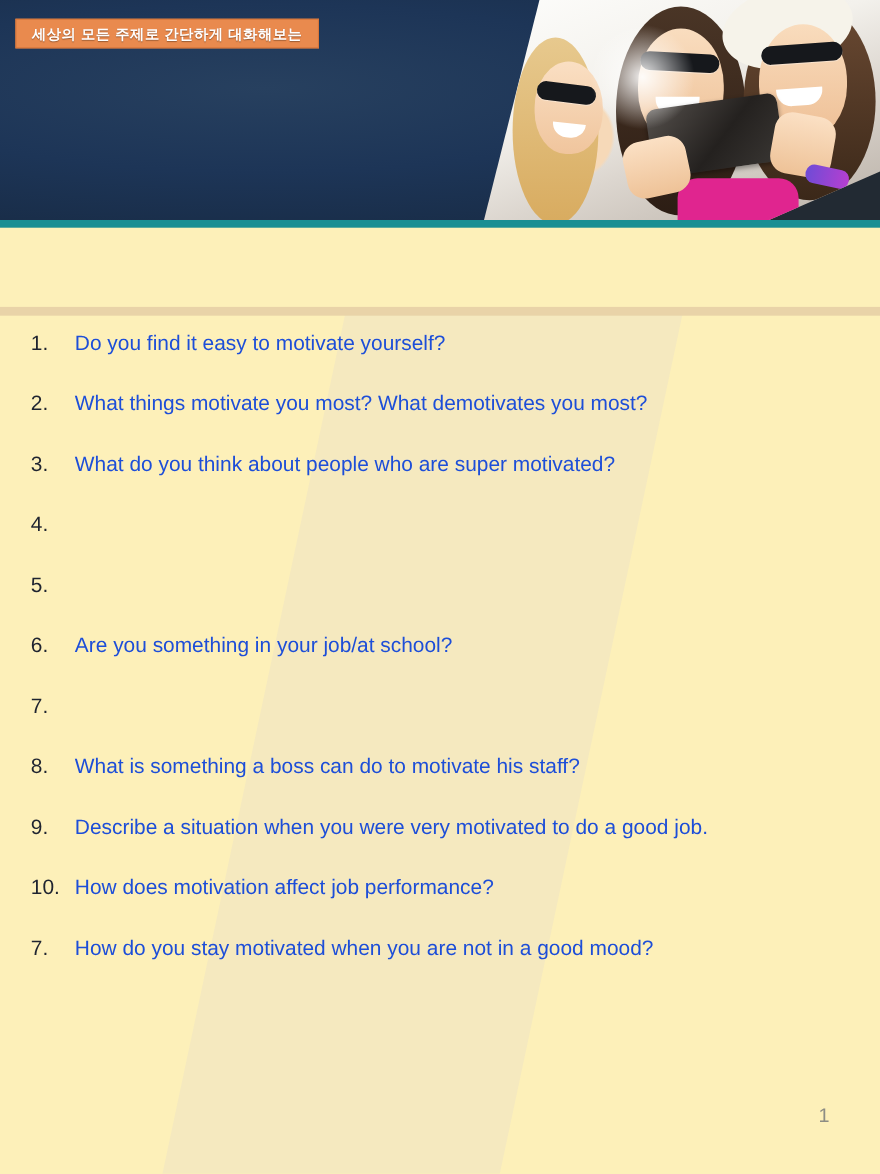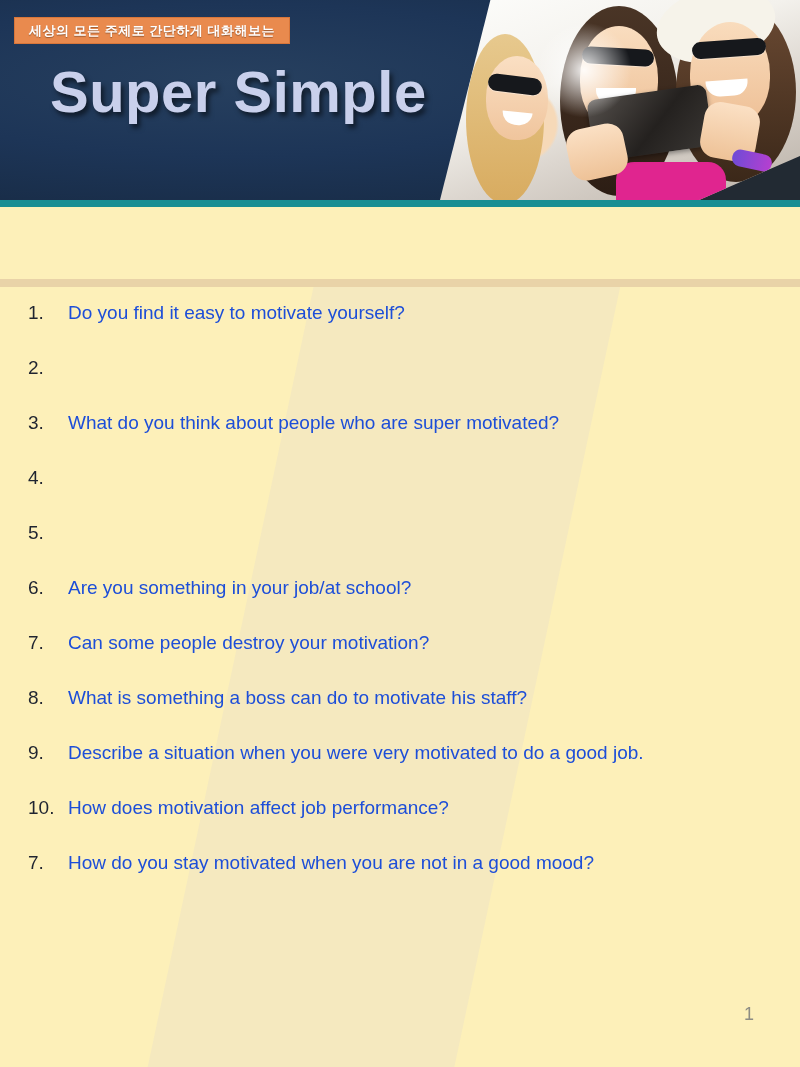--- a/index.html
+++ b/index.html
@@ -284,53 +284,52 @@
       <div class="ph-hand hand-l"></div>
       <div class="ph-hand hand-r"></div>
       <div class="ph-bracelet"></div>
       <div class="ph-flare"></div>
     </div>
 
     <div class="kr-ribbon">
       <span>세상의 모든 주제로 간단하게 대화해보는</span>
     </div>
 
-    <div class="main-title">Super Simple</div>
   </div>
 
   <div class="teal-bar"></div>
 
 
   <div class="tan-bar"></div>
 
   <div class="qlist">
       <div class="qrow">
         <div class="qnum">1.</div>
         <div class="qtext">Do you find it easy to motivate yourself?</div>
       </div>
       <div class="qrow">
         <div class="qnum">2.</div>
+        <div class="qtext">What things motivate you most? What demotivates you most?</div>
       </div>
       <div class="qrow">
         <div class="qnum">3.</div>
         <div class="qtext">What do you think about people who are super motivated?</div>
       </div>
       <div class="qrow">
         <div class="qnum">4.</div>
       </div>
       <div class="qrow">
         <div class="qnum">5.</div>
       </div>
       <div class="qrow">
         <div class="qnum">6.</div>
         <div class="qtext">Are you something in your job/at school?</div>
       </div>
       <div class="qrow">
         <div class="qnum">7.</div>
-        <div class="qtext">Can some people destroy your motivation?</div>
       </div>
       <div class="qrow">
         <div class="qnum">8.</div>
         <div class="qtext">What is something a boss can do to motivate his staff?</div>
       </div>
       <div class="qrow">
         <div class="qnum">9.</div>
         <div class="qtext">Describe a situation when you were very motivated to do a good job.</div>
       </div>
       <div class="qrow">

